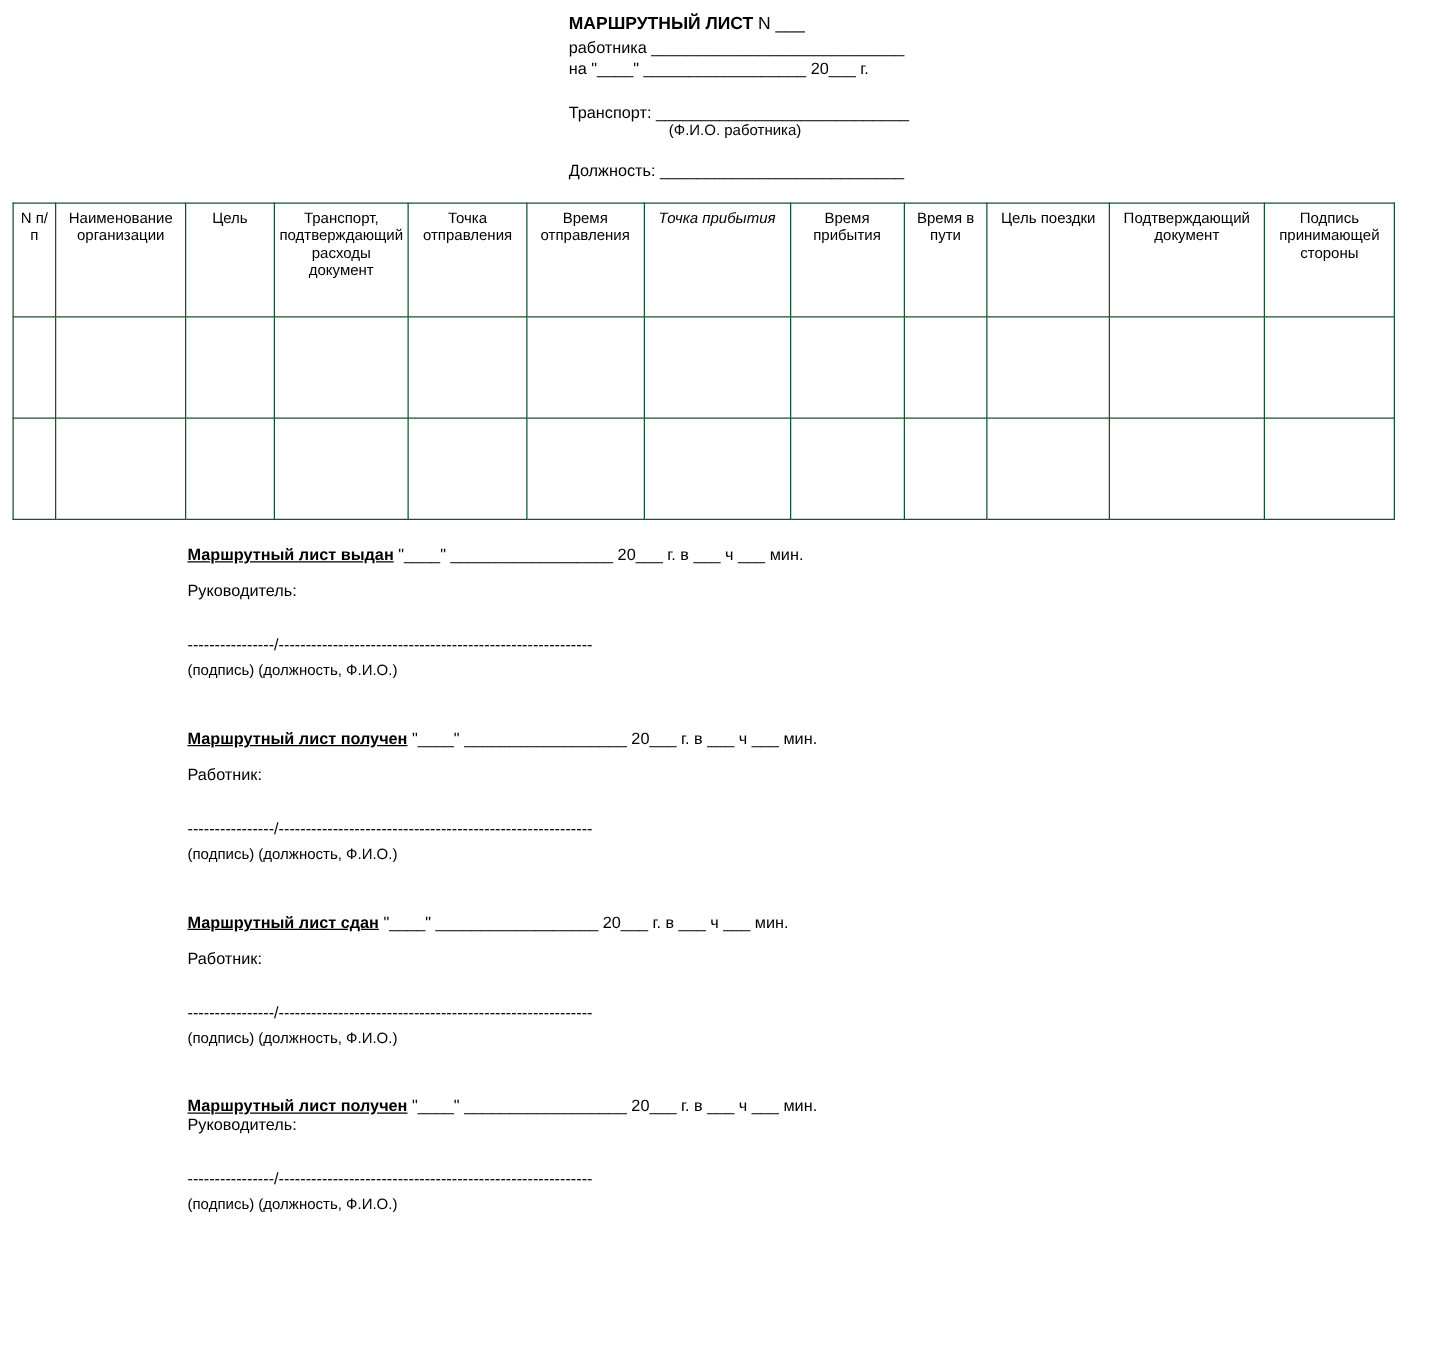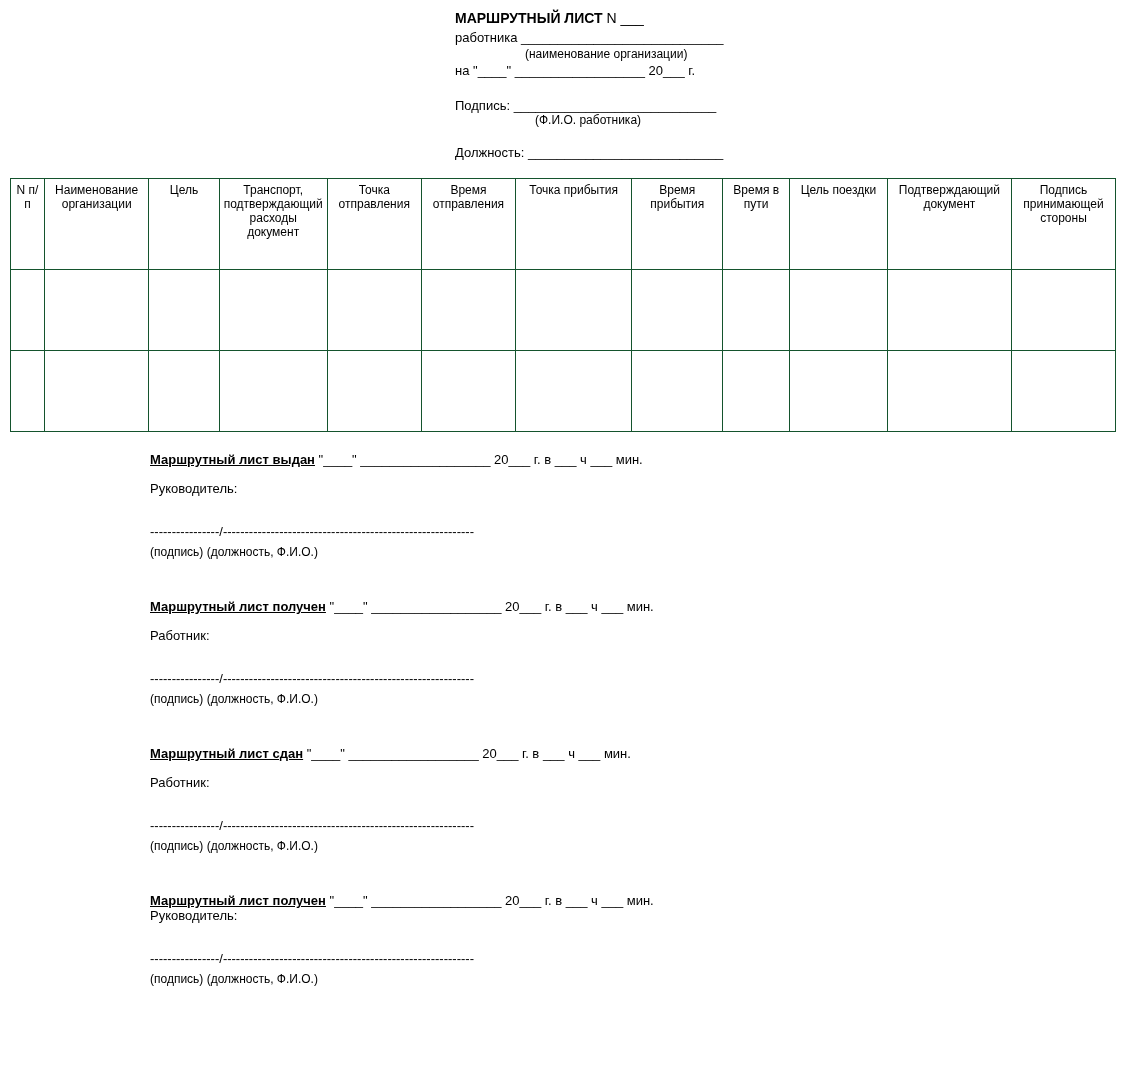--- a/index.html
+++ b/index.html
@@ -74,41 +74,40 @@
   }
   .section .siglabel {
     font-size: 12px;
   }
   .col-npp   { width: 28px; }
   .col-org   { width: 98px; }
   .col-addr  { width: 68px; }
   .col-trans { width: 88px; }
   .col-dpt   { width: 88px; }
   .col-tdpt  { width: 88px; }
-  .col-arr   { width: 118px; }
+  .col-arr   { width: 118px; font-style: italic; }
   .col-tarr  { width: 88px; }
   .col-trvl  { width: 62px; }
   .col-purp  { width: 98px; }
   .col-doc   { width: 118px; }
   .col-sign  { width: 98px; }
 </style>
 </head>
 <body>
 
 <div class="header-block">
   <div class="title-line">
     <b>МАРШРУТНЫЙ ЛИСТ</b><span> N ___</span>
   </div>
   <div class="sub-line">работника ____________________________</div>
-  <div class="hint">(наименование организации)</div>
   <div class="sub-line">на "____" __________________ 20___ г.</div>
 </div>
 
 <div class="field-block">
-  <div>Подпись: ____________________________</div>
+  <div>Транспорт: ____________________________</div>
   <div class="field-hint">(Ф.И.О. работника)</div>
 </div>
 
 <div class="field-block">
   <div>Должность: ___________________________</div>
 </div>
 
 <table class="route">
   <thead>
     <tr>

